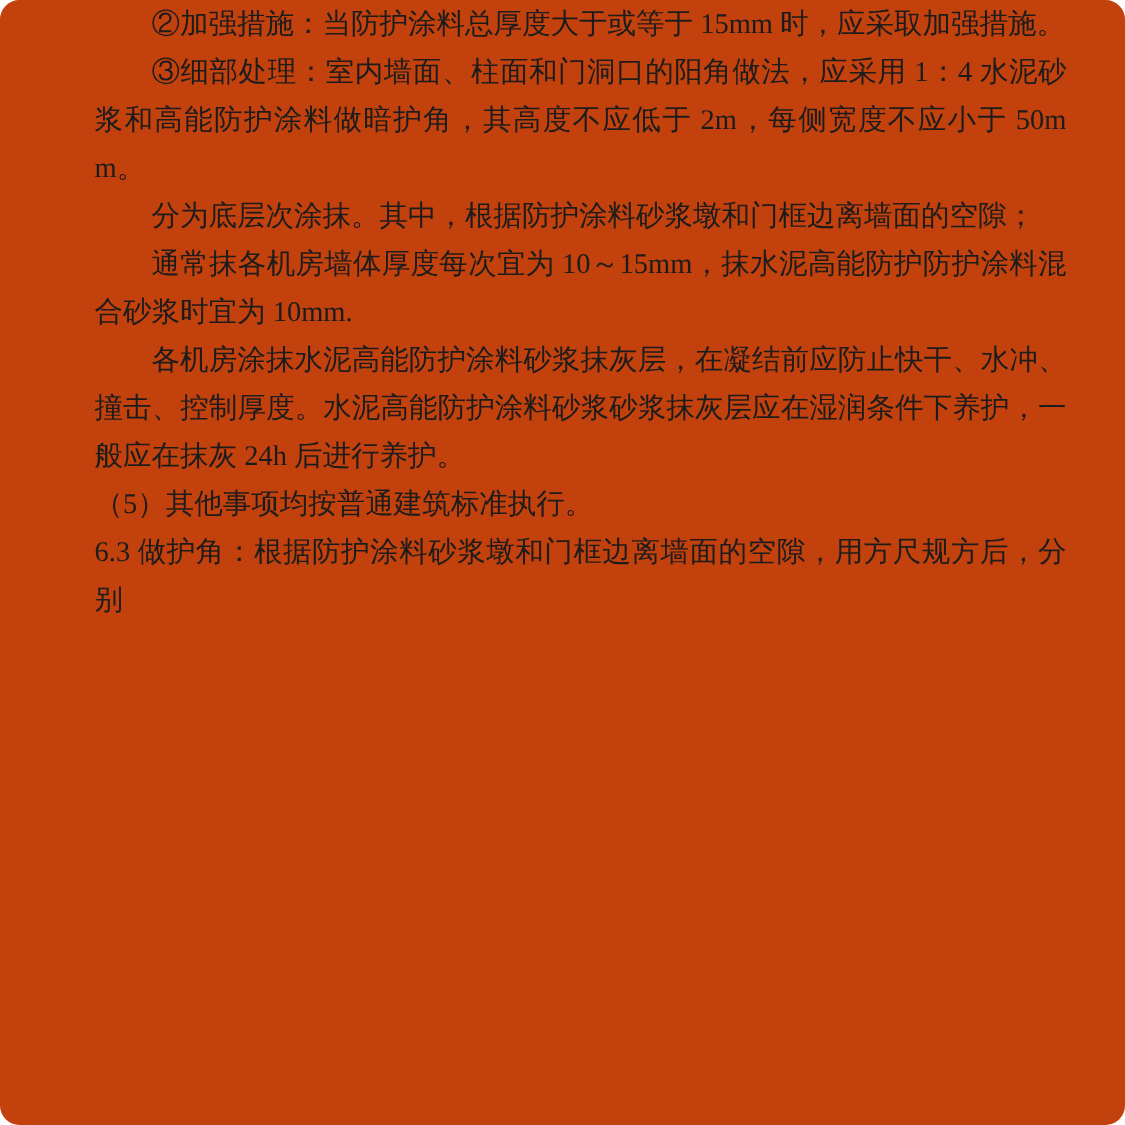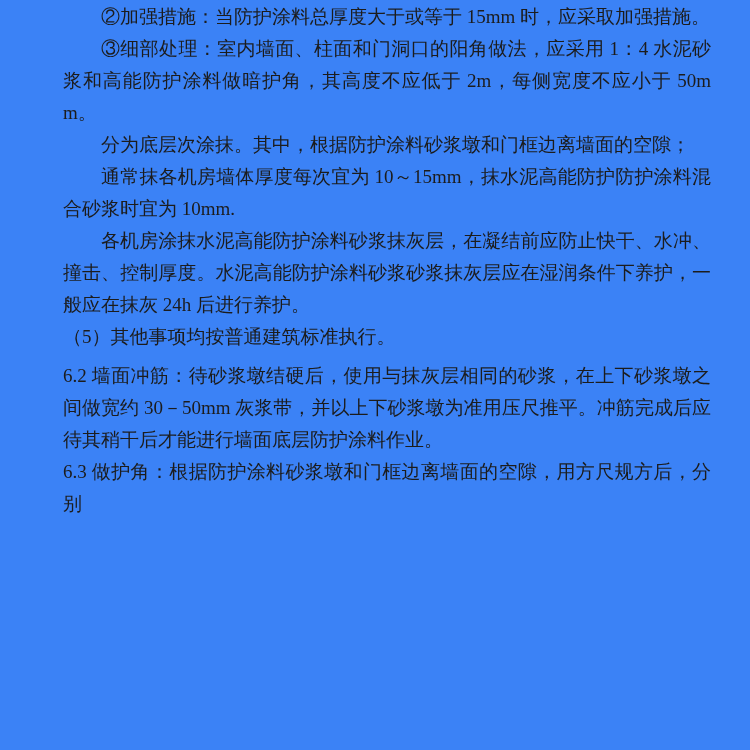--- a/index.html
+++ b/index.html
@@ -10,25 +10,26 @@
   body {
     width: 750px;
     height: 750px;
     overflow: hidden;
   }
   .page {
     box-sizing: border-box;
     width: 750px;
     height: 750px;
     padding: 1px 39px 0 63px;
-    background: #3b82f6;
+    background: #c2410c;
     font-family: "Liberation Serif", "DejaVu Serif", serif;
     font-size: 19px;
     line-height: 32px;
     color: #1c1c1c;
+    border-radius: 13px;
   }
   .page p {
     margin: 0;
     padding: 0;
     text-align: justify;
     word-break: break-all;
   }
   .page p.indent {
     text-indent: 38px;
   }
@@ -42,15 +43,14 @@
 </head>
 <body>
 
 <div class="page">
   <p class="indent">②加强措施：当防护涂料总厚度大于或等于 15mm 时，应采取加强措施。</p>
   <p class="indent">③细部处理：室内墙面、柱面和门洞口的阳角做法，应采用 1：4 水泥砂浆和高能防护涂料做暗护角，其高度不应低于 2m，每侧宽度不应小于 50mm。</p>
   <p class="indent">分为底层次涂抹。其中，根据防护涂料砂浆墩和门框边离墙面的空隙；</p>
   <p class="indent">通常抹各机房墙体厚度每次宜为 10～15mm，抹水泥高能防护防护涂料混合砂浆时宜为 10mm.</p>
   <p class="indent">各机房涂抹水泥高能防护涂料砂浆抹灰层，在凝结前应防止快干、水冲、撞击、控制厚度。水泥高能防护涂料砂浆砂浆抹灰层应在湿润条件下养护，一般应在抹灰 24h 后进行养护。</p>
   <p>（5）其他事项均按普通建筑标准执行。</p>
-  <p class="gap-before">6.2 墙面冲筋：待砂浆墩结硬后，使用与抹灰层相同的砂浆，在上下砂浆墩之间做宽约 30－50mm 灰浆带，并以上下砂浆墩为准用压尺推平。冲筋完成后应待其稍干后才能进行墙面底层防护涂料作业。</p>
   <p class="justify-last">6.3 做护角：根据防护涂料砂浆墩和门框边离墙面的空隙，用方尺规方后，分别</p>
 </div>
 
 </body></html>

